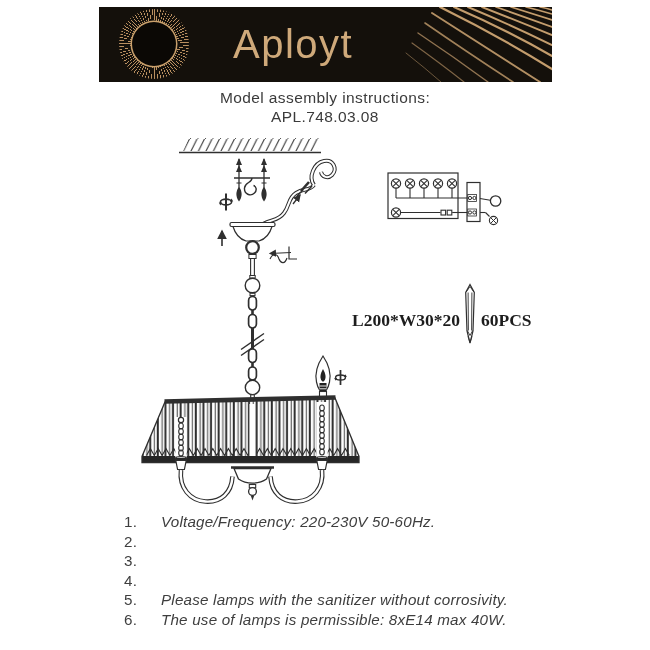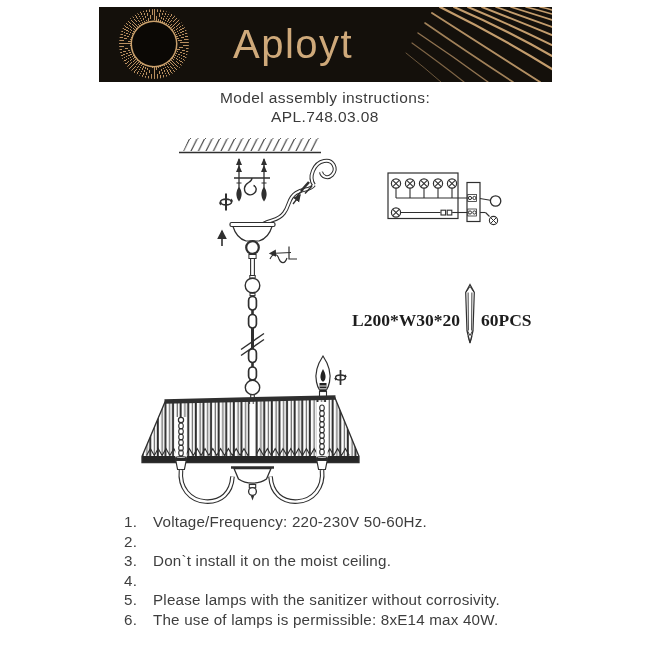--- a/index.html
+++ b/index.html
@@ -17,21 +17,21 @@
   
   .title-block{position:absolute;top:88px;left:0;width:650px;text-align:center;color:#3b3b3b;
          font-size:15.5px;line-height:19px;letter-spacing:.4px;}
   
   .diagram{position:absolute;left:100px;top:125px;}
   
   .instructions{position:absolute;left:124px;top:512px;font-size:15.2px;line-height:19.6px;
          color:#3e3e3e;letter-spacing:.2px;}
   .instructions .row{display:flex;}
   .instructions .num{width:17px;flex:none;}
-  .instructions .txt{margin-left:12px;white-space:nowrap;}
+  .instructions .txt{margin-left:20px;white-space:nowrap;font-style:italic;}
 </style>
 </head>
 <body>
 
 <div class="page">
 
   <div class="banner">
     <div class="burst"></div>
     <div class="brand">Aployt</div>
     <svg class="rays" width="195" height="75" viewBox="0 0 195 75">
@@ -277,21 +277,20 @@
   <div class="instructions">
     <div class="row">
       <span class="num">1.</span>
       <span class="txt">Voltage/Frequency: 220-230V 50-60Hz.</span>
     </div>
     <div class="row">
       <span class="num">2.</span>
     </div>
     <div class="row">
       <span class="num">3.</span>
-      <span class="txt">Don`t install it on the moist ceiling.</span>
     </div>
     <div class="row">
       <span class="num">4.</span>
     </div>
     <div class="row">
       <span class="num">5.</span>
       <span class="txt">Please lamps with the sanitizer without corrosivity.</span>
     </div>
     <div class="row">
       <span class="num">6.</span>

